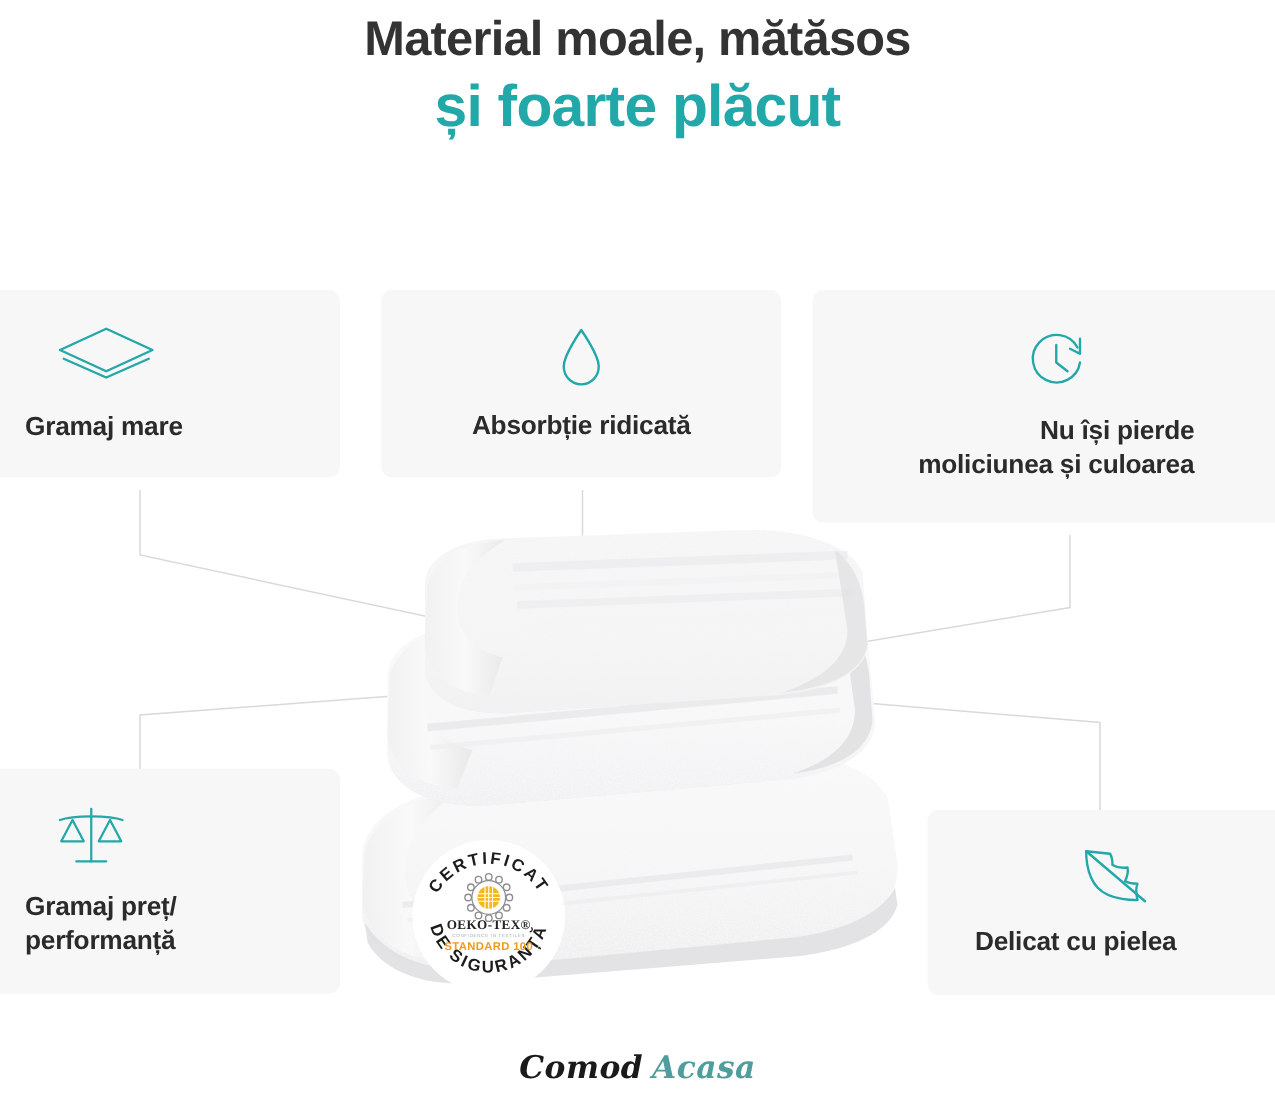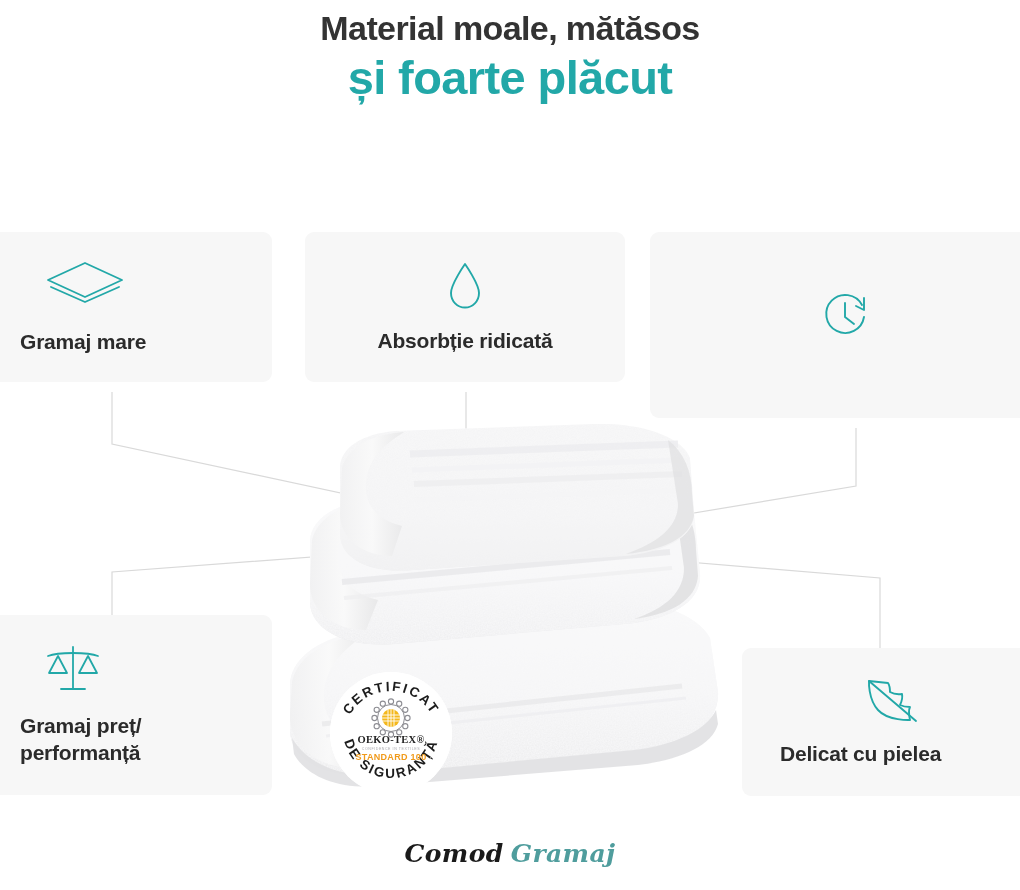--- a/index.html
+++ b/index.html
@@ -19,21 +19,21 @@
     background:#ffffff;
   }
 
   
   .heading-block {
     position:absolute;
     top:8px; left:0; width:1020px;
     text-align:center;
   }
   .title-line-1 {
-    font-size:34px;
+    font-size:39px;
     font-weight:700;
     color:#333333;
     letter-spacing:-0.6px;
     line-height:1.22;
   }
   .title-line-2 {
     font-size:47px;
     font-weight:700;
     color:#22a8a8;
     letter-spacing:-0.6px;
@@ -302,20 +302,24 @@
   </div>
 
   <div class="card" id="card-moliciune">
     <span class="card-icon">
       <svg width="54" height="52" viewBox="0 0 54 52" fill="none" stroke="#22a8a8" stroke-width="1.9" stroke-linejoin="round" stroke-linecap="round">
         <path d="M44 14 A19 19 0 1 0 46 26"></path>
         <path d="M27 12 L27 26 L36 33"></path>
         <path d="M46 7 L46 19 L38 15"></path>
       </svg>
     </span>
+    <div class="card-label">
+      <span>Nu își pierde</span><br>
+      <span>moliciunea și culoarea</span>
+    </div>
   </div>
 
   <div class="card" id="card-raport">
     <span class="card-icon">
       <svg width="58" height="54" viewBox="0 0 58 54" fill="none" stroke="#22a8a8" stroke-width="1.8" stroke-linejoin="round" stroke-linecap="round">
         <path d="M29 4 L29 46"></path>
         <path d="M4 13 C14 9 44 9 54 13"></path>
         <path d="M14 13 L5 30 L23 30 Z"></path>
         <path d="M44 13 L35 30 L53 30 Z"></path>
         <path d="M17 46 L41 46"></path>
@@ -332,16 +336,16 @@
       <svg width="60" height="48" viewBox="0 0 60 48" fill="none" stroke="#22a8a8" stroke-width="1.9" stroke-linejoin="round" stroke-linecap="round">
         <path d="M5 4 C5 4 4 22 14 33 C24 44 46 43 46 43 C46 43 44 34 46 30
                  C40 30 36 28 36 28 C36 28 39 22 38 17 C31 18 26 15 26 15 C26 15 26 9 24 6 Z"></path>
         <path d="M5 4 L52 44"></path>
       </svg>
     </span>
     <div class="card-label">Delicat cu pielea</div>
   </div>
 
   <div id="brand">
-    <span class="brand-comod">Comod</span><span class="brand-acasa">Gramaj</span>
+    <span class="brand-comod">Comod</span><span class="brand-acasa">Acasa</span>
   </div>
 
 </div>
 
 </body></html>

